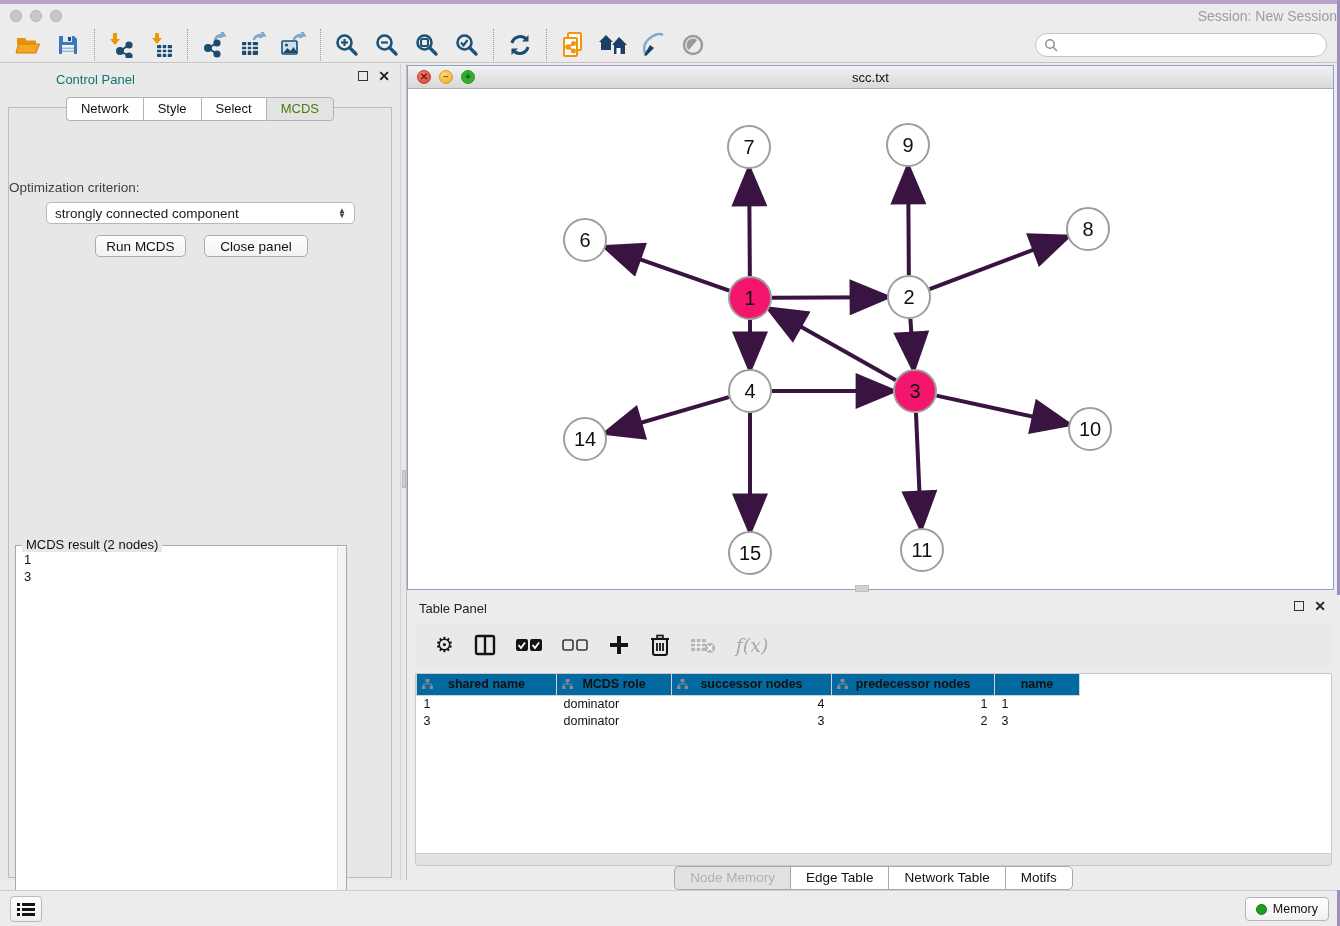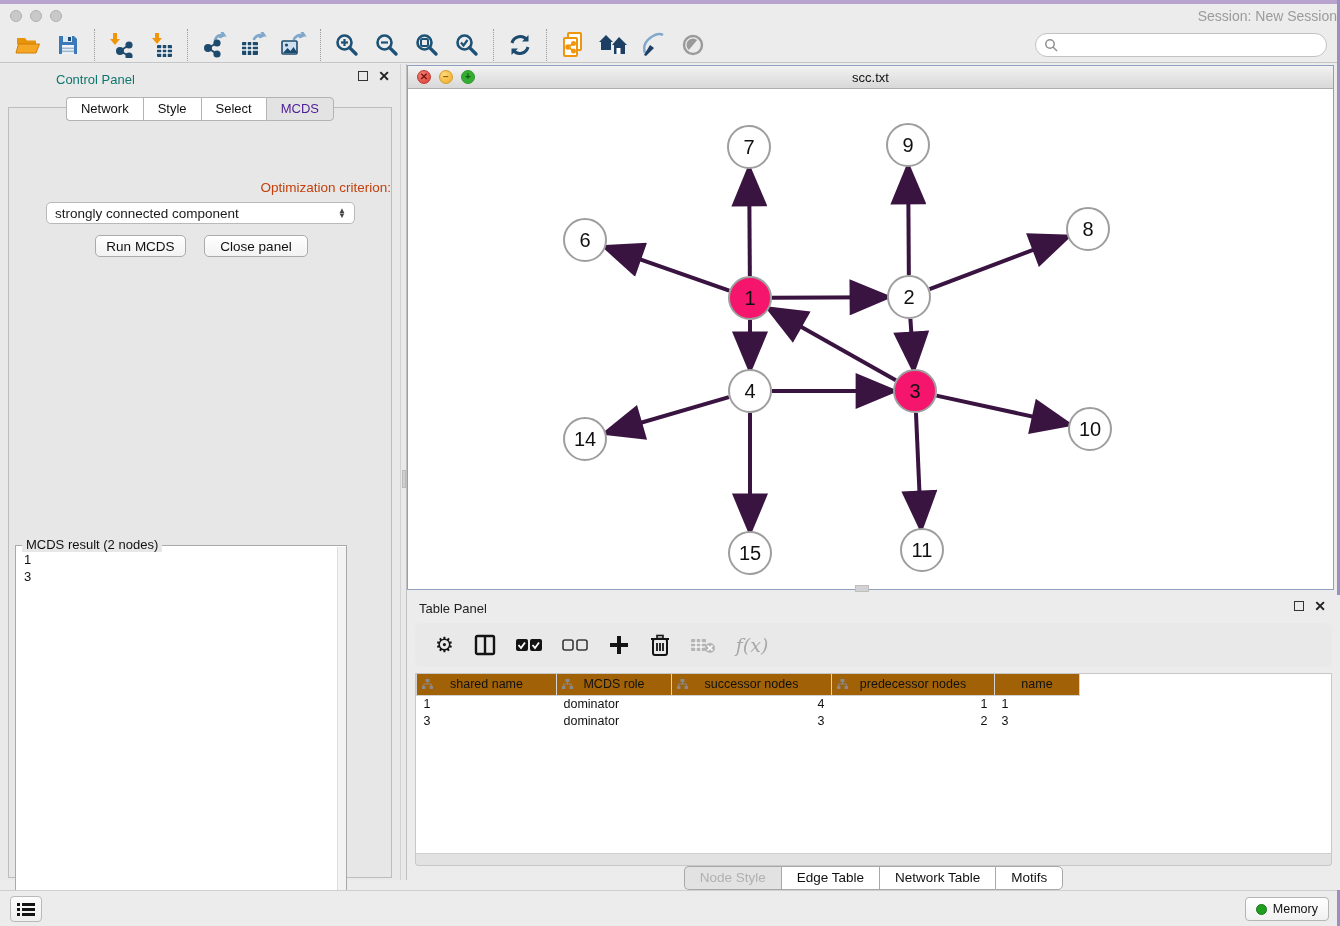--- a/index.html
+++ b/index.html
@@ -21,23 +21,23 @@
   
   .control-panel { position:absolute; left:0; top:64px; width:400px; height:816px; background:#e9e9e9; }
   .panel-header { position:absolute; left:12px; top:8px; font-size:13px; color:#0f766e;margin-left:44px; }
   .panel-icons { position:absolute; right:10px; top:7px; display:flex; gap:10px; align-items:center; }
   .float-icon { width:10px; height:10px; border:1.5px solid #333; display:inline-block; }
   .close-icon { font-size:14px; font-weight:bold; color:#222; line-height:10px; }
   .cp-tabs { position:absolute; left:0; top:33px; width:100%; display:flex; justify-content:center; z-index:3; }
   .tab { padding:3px 14px 4px; background:#fff; border:1px solid #b3b3b3; border-right:none; font-size:13px; color:#111; }
   .tab:first-child { border-radius:4px 0 0 4px; }
   .tab.last { border-right:1px solid #b3b3b3; border-radius:0 4px 4px 0; }
-  .tab.selected { background:#e3e3e3; color:#4c1d95; }
+  .tab.selected { background:#e3e3e3; color:#4d7c0f; }
   .cp-body { position:absolute; left:8px; top:43px; width:384px; height:771px; background:#e7e7e7; border:1px solid #bdbdbd; }
-  .opt-label { position:absolute; left:0; width:100%; top:72px; text-align:right; font-size:13.5px; color:#c2410c; }
+  .opt-label { position:absolute; left:0; width:100%; top:72px; text-align:left; font-size:13.5px; color:#404040; }
   .combo { position:absolute; left:37px; top:94px; width:309px; height:22px; background:#fff; border:1px solid #b9b9b9; border-radius:5px; display:flex; align-items:center; padding:0 8px; font-size:13.5px; }
   .combo .arrows { margin-left:auto; display:flex; flex-direction:column; line-height:5px; font-size:8px; color:#444; }
   .btn { position:absolute; height:22px; background:linear-gradient(#ffffff,#f2f2f2); border:1px solid #ababab; border-radius:5px; font-size:13.5px; color:#111; display:flex; align-items:center; justify-content:center; }
   .btn-run { left:86px; top:127px; width:91px; }
   .btn-close { left:195px; top:127px; width:104px; }
   .result-box { position:absolute; left:6px; top:437px; width:332px; height:370px; border:1px solid #a9a9a9; background:#fff; }
   .result-legend { position:absolute; left:6px; top:-9px; background:#e7e7e7; padding:0 4px; font-size:13px; color:#111; }
   .result-items { padding:5px 8px; font-size:13px; line-height:17px; color:#111; }
   .result-scroll { position:absolute; right:0; top:1px; bottom:1px; width:9px; background:#f3f3f3; border-left:1px solid #ddd; }
   
@@ -57,21 +57,21 @@
   
   .table-panel { position:absolute; left:407px; top:595px; width:933px; height:295px; background:#ececec; }
   .tp-header { position:absolute; left:12px; top:6px; font-size:13px; color:#222; }
   .tp-icons { position:absolute; right:14px; top:6px; display:flex; gap:10px; align-items:center; }
   .tp-toolbar { position:absolute; left:8px; top:28px; width:917px; height:44px; background:#e9e9e9; border-radius:6px; display:flex; align-items:center; gap:20px; padding-left:20px; }
   .tp-tool { display:flex; align-items:center; justify-content:center; height:30px; }
   .gear-glyph { font-size:21px; color:#141414; }
   .fx-label { font-family:"DejaVu Serif", serif; font-style:italic; font-size:19px; color:#a8a8a8; }
   .tbl-wrap { position:absolute; left:8px; top:78px; width:917px; height:180px; background:#fff; border:1px solid #c8c8c8; border-bottom:none; overflow:hidden; }
   table.data { border-collapse:collapse; font-size:12.5px; table-layout:fixed; }
-  table.data th { background:#a16207; border:1px solid #d2d2d2; border-top:none; font-weight:normal; height:21px; padding:0 4px; position:relative; color:#111;margin-top:37px; }
+  table.data th { background:#0369a1; border:1px solid #d2d2d2; border-top:none; font-weight:bold; height:21px; padding:0 4px; position:relative; color:#111;margin-top:37px; }
   table.data th .th-inner { display:flex; align-items:center; justify-content:center; gap:5px; }
   table.data th svg { position:absolute; left:5px; top:5px; }
   table.data td { height:17px; padding:0 7px; color:#111; }
   td.num-r { text-align:right; }
   .hscroll-strip { position:absolute; left:8px; top:258px; width:917px; height:13px; background:#e2e2e2; border:1px solid #c8c8c8; border-top:1px solid #cfcfcf; border-radius:0 0 4px 4px; }
   .tp-tabs { position:absolute; left:0; width:100%; top:271px; display:flex; justify-content:center; z-index:4; }
   .tp-tab { padding:3px 15px 4px; background:#fff; border:1px solid #a8a8a8; border-right:none; font-size:13.5px; color:#111; }
   .tp-tab:first-child { border-radius:5px 0 0 5px; }
   .tp-tab.last { border-right:1px solid #a8a8a8; border-radius:0 5px 5px 0; }
   .tp-tab.selected { background:#e2e2e2; color:#b0b0b0; }
@@ -477,21 +477,21 @@
             <td>dominator</td>
             <td class="num-r">3</td>
             <td class="num-r">2</td>
             <td>3</td>
           </tr>
         </tbody>
       </table>
     </div>
     <div class="hscroll-strip"></div>
     <div class="tp-tabs">
-      <div class="tp-tab selected">Node Style</div>
+      <div class="tp-tab selected">Node Memory</div>
       <div class="tp-tab">Edge Table</div>
       <div class="tp-tab">Network Table</div>
       <div class="tp-tab last">Motifs</div>
     </div>
   </div>
 
   <div class="statusbar">
     <div class="task-btn">
       <svg width="18" height="14" viewBox="0 0 18 14">
           <rect x="0" y="1" width="3" height="3" fill="#141414"></rect>

